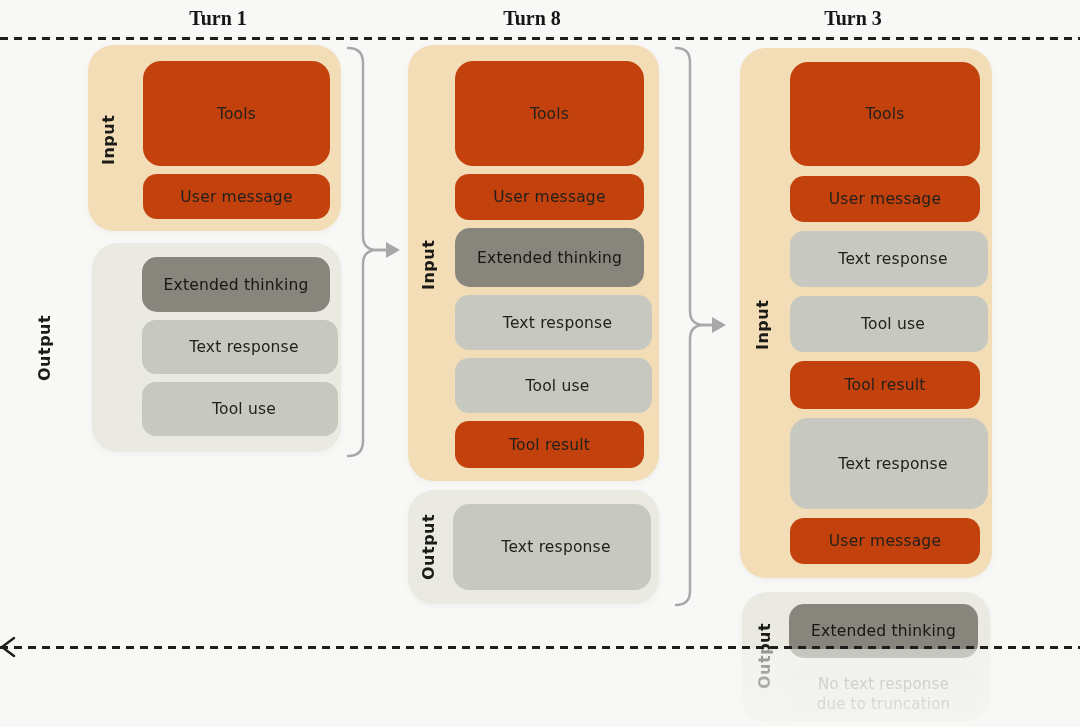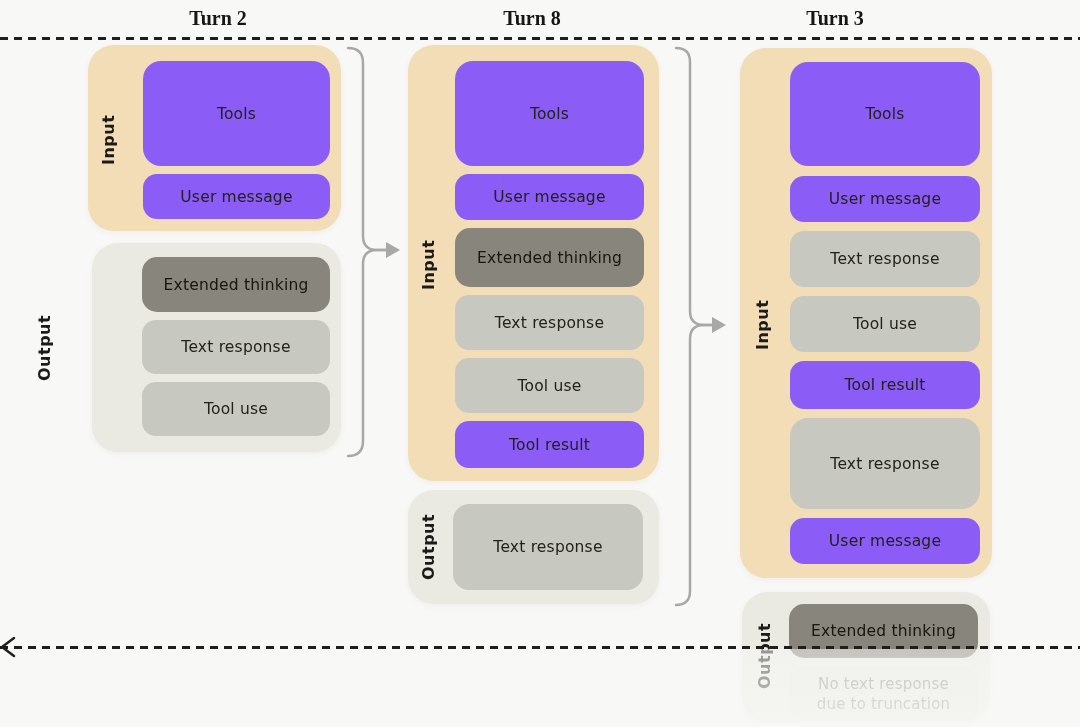--- a/index.html
+++ b/index.html
@@ -6,21 +6,21 @@
   body{
     width:1080px;height:727px;position:relative;overflow:hidden;
     background:#f8f8f6;
     font-family:"DejaVu Sans", sans-serif;
   }
   .turn-title{
     position:absolute;top:7px;width:140px;text-align:center;
     font-family:"Liberation Serif", serif;font-weight:700;font-size:20px;color:#161616;
     z-index:12;
   }
-  #title-1{left:148px;} #title-2{left:462px;} #title-3{left:765px;}
+  #title-1{left:148px;} #title-2{left:462px;} #title-3{left:783px;}
 
   .dash-line{
     position:absolute;left:0;right:0;height:3px;z-index:10;
     background:repeating-linear-gradient(90deg,#1e1e1c 0 8px,transparent 8px 14px);
   }
   #dash-top{top:37px;} #dash-bottom{top:646px;}
   #dash-arrow{position:absolute;left:-1px;top:636px;z-index:11;}
 
   .container{position:absolute;border-radius:26px;box-shadow:0 2px 6px rgba(70,55,30,0.05);}
   .input-bg{background:#f2ddb7;}
@@ -29,22 +29,22 @@
   .side-label{
     position:absolute;width:24px;display:flex;align-items:center;justify-content:center;
     writing-mode:vertical-rl;transform:rotate(180deg);
     font-weight:700;font-size:16px;letter-spacing:0.5px;color:#1c1b18;z-index:2;
   }
 
   .msg{
     position:absolute;border-radius:14px;display:flex;align-items:center;justify-content:center;
     font-size:15.5px;font-weight:500;letter-spacing:0.2px;color:#24211c;text-align:center;z-index:2;
   }
-  .orange{background:#8b5cf6;}
-  .gray{background:#c7c8bf;}
+  .orange{background:#c2410c;}
+  .gray{background:#c7c8bf;padding-left:8px;}
   .dark{background:#87857c;color:#17170f;border-radius:15px;}
   .big{border-radius:18px;}
 
   
   #t1-input{left:88px;top:45px;width:253px;height:186px;}
   #t1-input-label{left:96px;top:96px;height:88px;}
   #t1-tools{left:143px;top:61px;width:187px;height:105px;}
   #t1-user{left:143px;top:174px;width:187px;height:45px;}
   #t1-output{left:92px;top:243px;width:249px;height:209px;}
   #t1-output-label{left:32px;top:302px;height:92px;}
@@ -88,21 +88,21 @@
   #bracket-2{left:668px;top:40px;}
 
   #fade-veil{
     position:absolute;left:0;right:0;top:649px;height:78px;z-index:5;pointer-events:none;
     background:linear-gradient(to bottom, rgba(248,248,246,0.55), rgba(248,248,246,0.78));
   }
 </style>
 </head>
 <body>
 
-<div class="turn-title" id="title-1">Turn 2</div>
+<div class="turn-title" id="title-1">Turn 1</div>
 <div class="turn-title" id="title-2">Turn 8</div>
 <div class="turn-title" id="title-3">Turn 3</div>
 
 <div class="dash-line" id="dash-top"></div>
 <div class="dash-line" id="dash-bottom"></div>
 <svg id="dash-arrow" width="18" height="22">
   <path d="M15 2 L3 11 L15 20" fill="none" stroke="#1e1e1c" stroke-width="2.4" stroke-linecap="round" stroke-linejoin="miter"></path>
 </svg>
 
 <div class="container input-bg" id="t1-input"></div>

